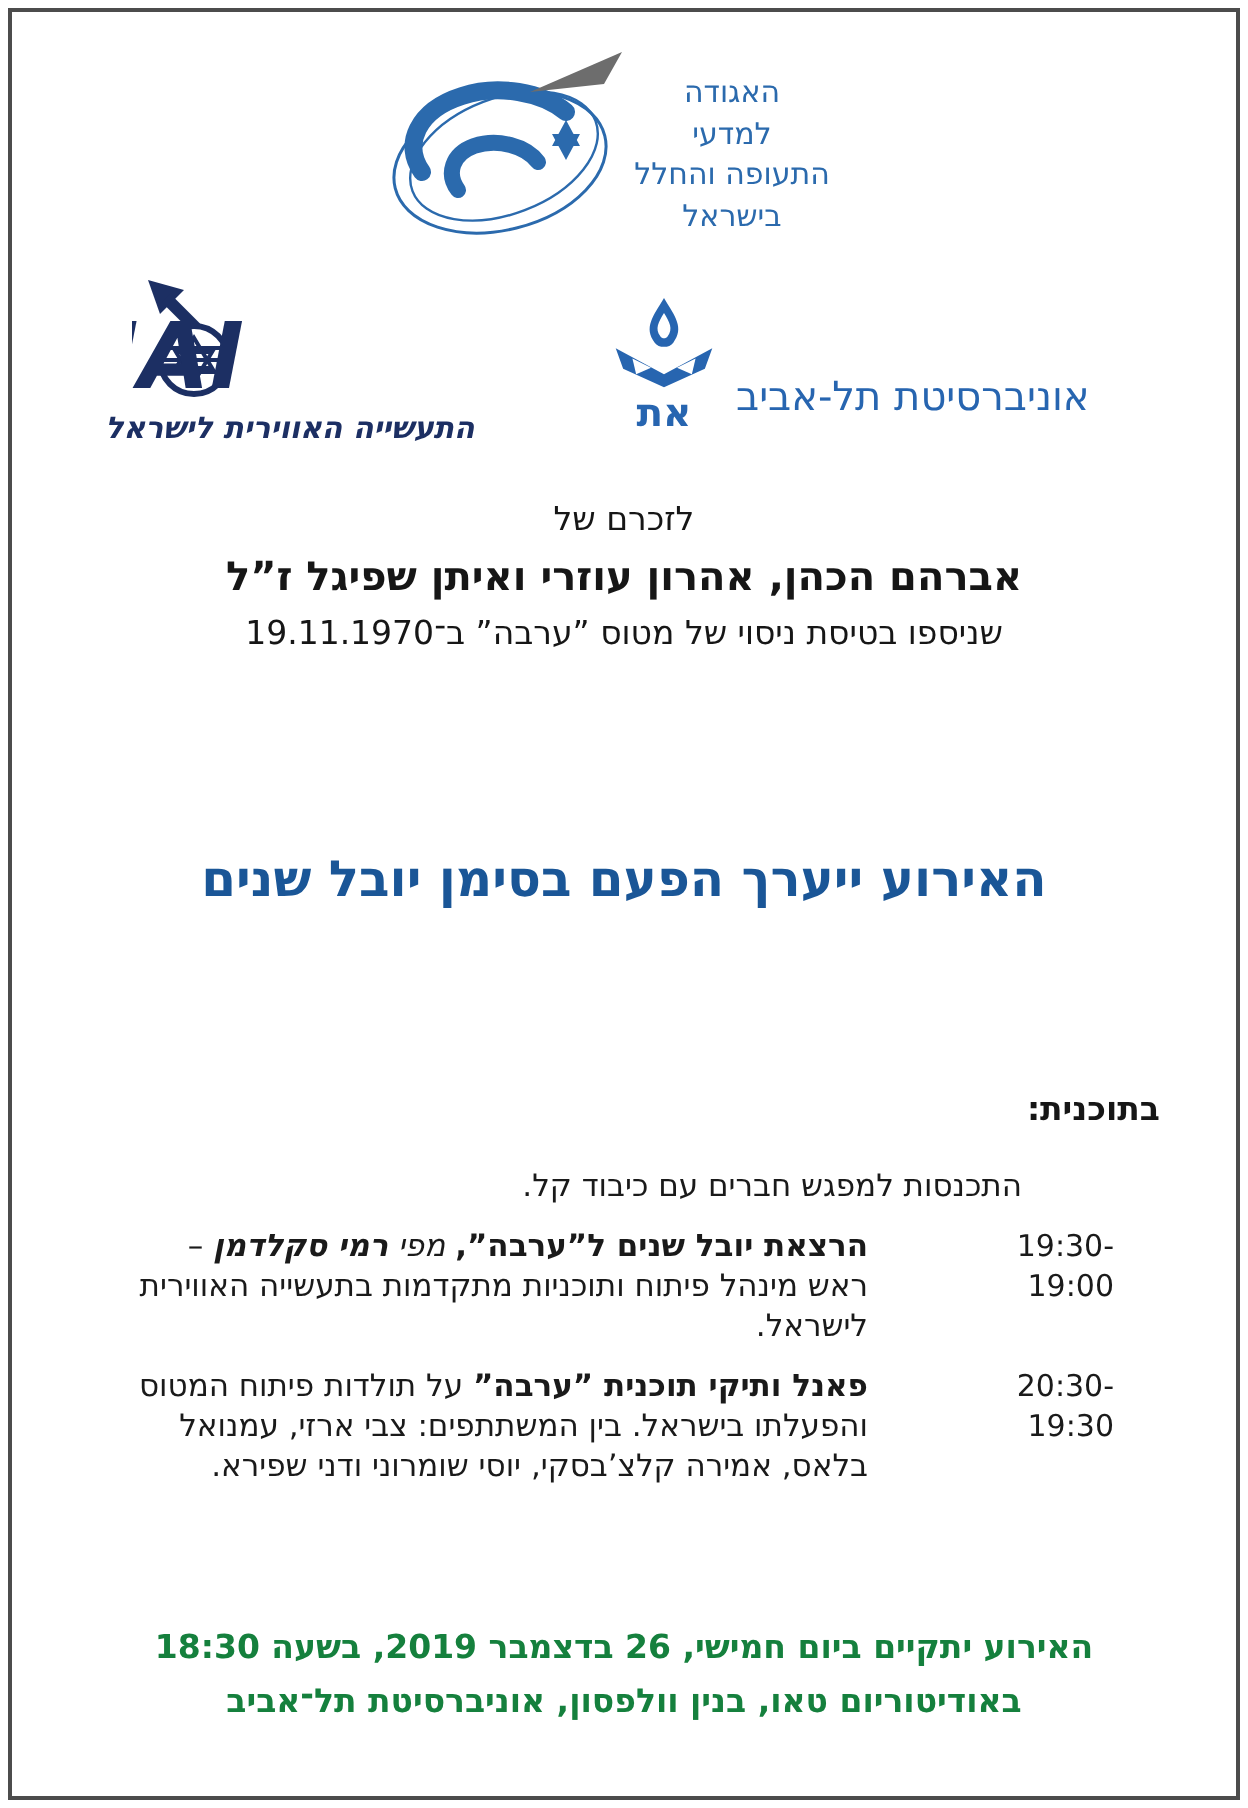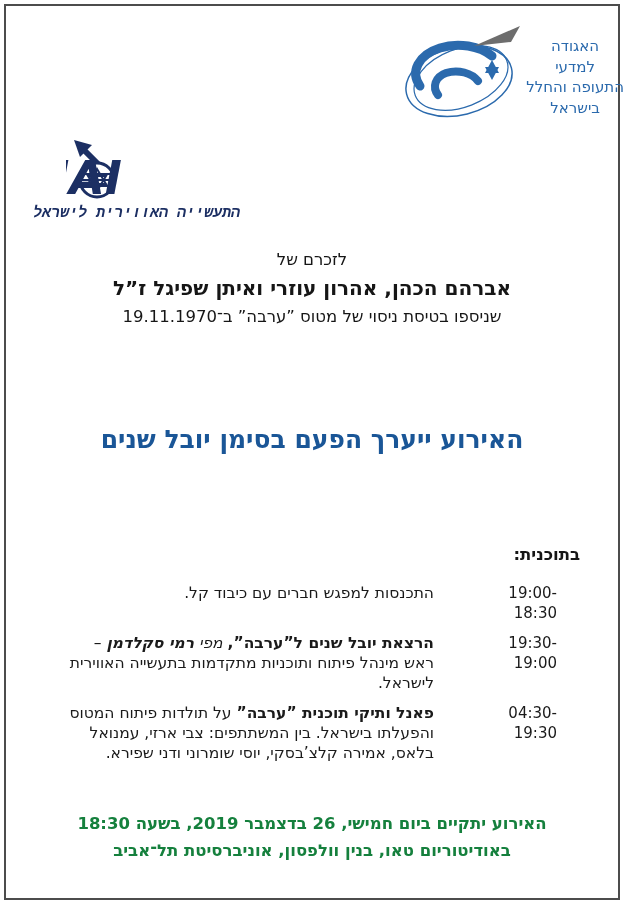--- a/index.html
+++ b/index.html
@@ -3,26 +3,26 @@
 <meta charset="utf-8">
 <style>
   html,body{margin:0;padding:0;background:#ffffff;}
   .page{
     position:relative;width:624px;height:904px;background:#ffffff;
     font-family:"DejaVu Sans",sans-serif;direction:rtl;overflow:hidden;
   }
   .frame{position:absolute;inset:4px;border:2px solid #4c4c4c;pointer-events:none;}
 
   
-  .logo-top{position:absolute;top:24px;left:0;right:0;display:flex;justify-content:flex-end;direction:ltr;}
+  .logo-top{position:absolute;top:24px;left:0;right:16px;display:flex;justify-content:center;direction:ltr;}
   .sasi-text{font-size:15px;line-height:20.5px;text-align:center;color:#2b6aad;padding-top:12px;margin-left:4px;}
 
   
   .iai{position:absolute;left:50px;top:138px;width:190px;text-align:center;}
-  .iai-caption{font-size:15px;font-weight:bold;font-style:italic;color:#1c2f63;margin-top:1px;white-space:nowrap;font-family:Liberation Mono, monospace;}
+  .iai-caption{font-size:15px;font-weight:bold;font-style:italic;color:#1c2f63;margin-top:1px;white-space:nowrap;}
   .tau{position:absolute;left:306px;top:148px;display:flex;align-items:flex-end;direction:ltr;}
   .tau-name{font-size:20px;color:#2765b0;margin-left:10px;padding-bottom:6px;white-space:nowrap;}
 
   
   .invite{position:absolute;top:246px;left:0;right:0;text-align:center;color:#161616;}
   .inv-line{font-size:16.5px;line-height:27px;white-space:nowrap;}
   .inv-names{font-size:20px;font-weight:bold;line-height:30px;white-space:nowrap;}
 
   
   .headline{position:absolute;top:424px;left:0;right:0;text-align:center;
@@ -75,53 +75,63 @@
       <line x1="16" y1="36" x2="46" y2="36" stroke="#1c2f63" stroke-width="2"></line>
       <line x1="14" y1="42" x2="48" y2="42" stroke="#1c2f63" stroke-width="2"></line>
       <line x1="16" y1="48" x2="46" y2="48" stroke="#1c2f63" stroke-width="2"></line>
       <polygon points="31,31 22,46 40,46" fill="none" stroke="#1c2f63" stroke-width="2"></polygon>
       <polygon points="31,53 22,38 40,38" fill="none" stroke="#1c2f63" stroke-width="2"></polygon>
       <text x="56" y="56" font-family="DejaVu Sans, sans-serif" font-size="46" font-weight="bold" font-style="italic" fill="#1c2f63">IAI</text>
     </svg>
     <div class="iai-caption">התעשייה האווירית לישראל</div>
   </div>
 
+  <div class="tau">
+    <svg width="52" height="68" viewBox="0 0 56 73">
+      <path d="M28,1 C34,11 39,17 33,25 C31,28 25,28 23,25 C17,17 22,11 28,1 Z" fill="#2765b0"></path>
+      <path d="M28,9 C31,14 33,17.5 30,21.5 C29,23 27,23 26,21.5 C23,17.5 25,14 28,9 Z" fill="#ffffff"></path>
+      <path d="M2,28 L28,42 L54,28 L50,39 L28,49 L6,39 Z" fill="#2765b0"></path>
+      <polygon points="11,33.5 21,38.5 13,42" fill="#ffffff"></polygon>
+      <polygon points="45,33.5 35,38.5 43,42" fill="#ffffff"></polygon>
+      <text x="28" y="70" text-anchor="middle" font-family="DejaVu Sans, sans-serif" font-size="21" font-weight="bold" fill="#2765b0">את</text>
+    </svg>
+    <div class="tau-name">אוניברסיטת תל-אביב</div>
+  </div>
 
   <div class="invite">
     <div class="inv-line">לזכרם של</div>
     <div class="inv-names">אברהם הכהן, אהרון עוזרי ואיתן שפיגל ז”ל</div>
     <div class="inv-line">שניספו בטיסת ניסוי של מטוס ”ערבה” ב־19.11.1970</div>
   </div>
 
   <div class="headline">
     <div>האירוע ייערך הפעם בסימן יובל שנים</div>
   </div>
 
   <div class="program-label">בתוכנית:</div>
 
   <div class="schedule">
     <div class="prow">
-      <div class="ptime">19:00-18:30</div>
       <div class="pgap"></div>
       <div class="pdesc">
         <span>התכנסות למפגש חברים עם כיבוד קל.</span>
       </div>
     </div>
     <div class="prow">
       <div class="ptime">19:30-19:00</div>
       <div class="pgap"></div>
       <div class="pdesc">
         <b>הרצאת יובל שנים ל”ערבה”,</b>
         <i>מפי</i>
         <b class="bi">רמי סקלדמן</b>
         <span>– ראש מינהל פיתוח ותוכניות מתקדמות בתעשייה האווירית לישראל.</span>
       </div>
     </div>
     <div class="prow">
-      <div class="ptime">04:30-19:30</div>
+      <div class="ptime">20:30-19:30</div>
       <div class="pgap"></div>
       <div class="pdesc">
         <b>פאנל ותיקי תוכנית ”ערבה”</b>
         <span>על תולדות פיתוח המטוס והפעלתו בישראל. בין המשתתפים: צבי ארזי, עמנואל בלאס, אמירה קלצ’בסקי, יוסי שומרוני ודני שפירא.</span>
       </div>
     </div>
   </div>
 
   <div class="footer">
     <div>האירוע יתקיים ביום חמישי, 26 בדצמבר 2019, בשעה 18:30</div>

